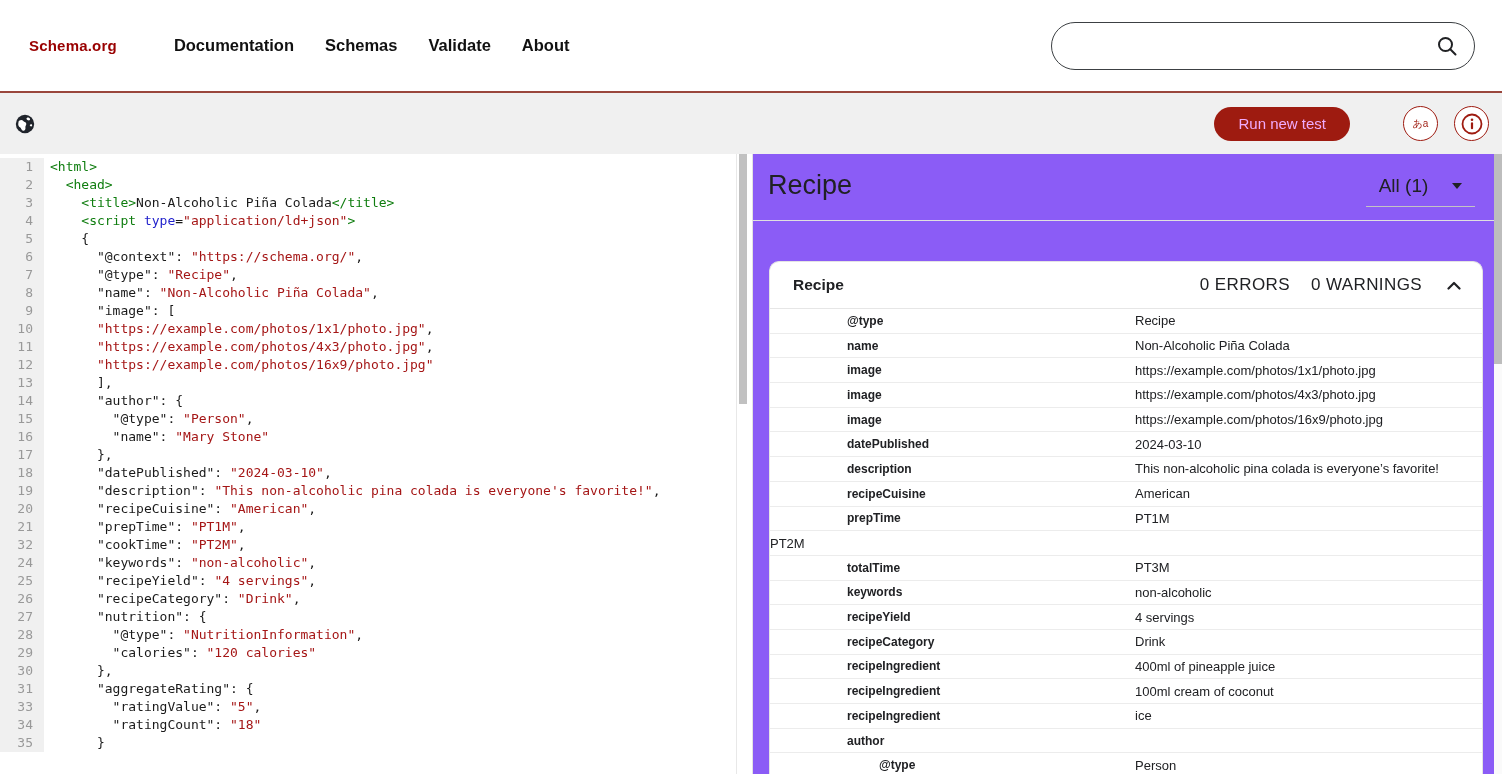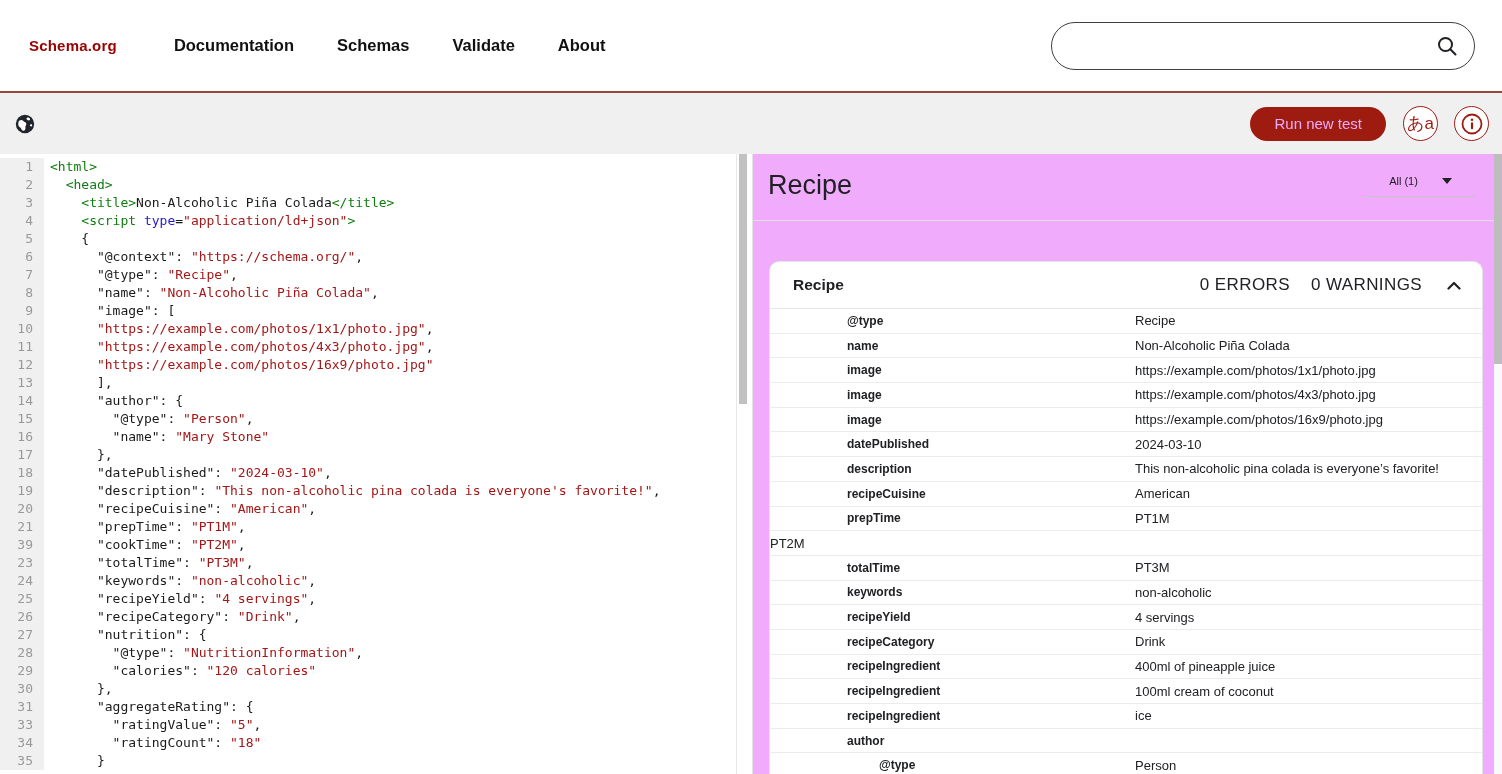--- a/index.html
+++ b/index.html
@@ -4,39 +4,39 @@
 <style>
   * { margin:0; padding:0; box-sizing:border-box; }
   html,body { width:1502px; height:774px; overflow:hidden; background:#fff;
               font-family:"Liberation Sans", sans-serif; color:#202124; }
   #viewport { position:relative; width:1502px; height:774px; overflow:hidden; background:#fff; }
 
   
   .site-header { height:93px; background:#fff; border-bottom:2px solid #9a463c;
                  display:flex; align-items:center; padding:0 27px 0 29px; }
   .logo { font-size:15px; font-weight:700; color:var(--brand-red,#990000); letter-spacing:.2px; cursor:pointer; }
-  .nav { display:flex; gap:43px; margin-left:57px; }
+  .nav { display:flex; gap:31px; margin-left:57px; }
   .nav a { font-size:16.5px; font-weight:700; color:#111; text-decoration:none; cursor:pointer; }
   .search-wrap { margin-left:auto; position:relative; width:424px; height:48px; }
   .search-input { width:100%; height:100%; border:1px solid #3c4043; border-radius:24px;
                   padding:0 52px 0 22px; font-size:15px; outline:none; background:#fff; }
   .search-icon { position:absolute; right:16px; top:12px; width:24px; height:24px; cursor:pointer; }
 
   
   .toolbar { height:61px; background:#f0f0f0; display:flex; align-items:center; padding:0 13px 0 15px; }
   .globe { width:20px; height:20px; }
   .toolbar .spacer { flex:1; }
   .run-btn { height:34px; padding:0 24px; border:none; border-radius:17px;
              background:var(--button-red,#9e1b10); color:#f0abfc; font-size:15px; font-weight:500;
              font-family:inherit; cursor:pointer; margin-right:17px; }
   .round-btn { width:35px; height:35px; border-radius:50%; background:#fff;
                border:1.5px solid var(--button-red,#9e1b10); color:var(--button-red,#9e1b10);
                display:flex; align-items:center; justify-content:center; cursor:pointer;
                font-family:inherit; margin-left:0; }
-  .lang-btn { font-size:17px; line-height:1; margin-right:16px; }
+  .lang-btn { font-size:10px; line-height:1; margin-right:16px;margin-left:36px; }
   .info-btn svg { display:block; }
 
   
   .main { display:flex; height:620px; position:relative; }
 
   
   .code-panel { width:752px; position:relative; background:#fff; overflow:hidden; cursor:text; }
   .code-scroll { position:absolute; top:0; right:4px; width:12px; height:100%;
                  border-left:1px solid #e8e8e8; background:#fff; }
   .code-thumb { position:absolute; top:0; left:2px; width:8px; height:250px; background:#c1c1c1; }
@@ -44,27 +44,27 @@
   .cl { display:flex; white-space:pre; }
   .gut { flex:0 0 44px; text-align:right; padding-right:11px; color:#999; background:#f0f0f0;
          user-select:none; }
   .src { padding-left:6px; }
   .tk-p { color:#1a1a1a; }
   .tk-t { color:var(--code-green,#0f7d0f); }
   .tk-a { color:var(--code-blue,#2222cc); }
   .tk-s { color:var(--code-red,#a51616); }
 
   
-  .results { flex:1; background:#f0abfc; border-left:1px solid #e3e3e3; position:relative; overflow:hidden; }
+  .results { flex:1; background:#8b5cf6; border-left:1px solid #e3e3e3; position:relative; overflow:hidden; }
   .results-head { height:67px; border-bottom:1px solid #e0e0e0; position:relative; }
   .results-title { font-size:27px; font-weight:400; color:#202124; padding:16px 0 0 15px; }
   .type-filter { position:absolute; right:27px; top:21px; width:109px; padding-bottom:9px;
                  border-bottom:1px solid #c4c4c4; display:flex; align-items:center;
                  justify-content:center; gap:24px; cursor:pointer; }
-  .type-filter .lbl { font-size:11px; color:#202124; }
+  .type-filter .lbl { font-size:19px; color:#202124; }
   .dd-arrow { width:0; height:0; border-left:5px solid transparent; border-right:5px solid transparent;
               border-top:6px solid #202124; }
 
   .card { margin:40px 19px 0 16px; background:#fff; border:1px solid #e4e4e4;
           border-radius:10px 10px 0 0; border-bottom:none; }
   .card-head { height:47px; display:flex; align-items:center; padding:0 21px 0 23px;
                border-bottom:1px solid #e6e6e6; }
   .card-title { font-size:15.5px; font-weight:700; }
   .card-head .spacer { flex:1; }
   .counter { font-size:17px; font-weight:500; letter-spacing:.4px; color:#202124;text-align:center; }
@@ -139,22 +139,21 @@
           <div class="cl"><span class="gut">12</span><span class="src"><span class="tk-p">      </span><span class="tk-s">"https://example.com/photos/16x9/photo.jpg"</span></span></div>
           <div class="cl"><span class="gut">13</span><span class="src"><span class="tk-p">      ],</span></span></div>
           <div class="cl"><span class="gut">14</span><span class="src"><span class="tk-p">      "author": {</span></span></div>
           <div class="cl"><span class="gut">15</span><span class="src"><span class="tk-p">        "@type": </span><span class="tk-s">"Person"</span><span class="tk-p">,</span></span></div>
           <div class="cl"><span class="gut">16</span><span class="src"><span class="tk-p">        "name": </span><span class="tk-s">"Mary Stone"</span></span></div>
           <div class="cl"><span class="gut">17</span><span class="src"><span class="tk-p">      },</span></span></div>
           <div class="cl"><span class="gut">18</span><span class="src"><span class="tk-p">      "datePublished": </span><span class="tk-s">"2024-03-10"</span><span class="tk-p">,</span></span></div>
           <div class="cl"><span class="gut">19</span><span class="src"><span class="tk-p">      "description": </span><span class="tk-s">"This non-alcoholic pina colada is everyone's favorite!"</span><span class="tk-p">,</span></span></div>
           <div class="cl"><span class="gut">20</span><span class="src"><span class="tk-p">      "recipeCuisine": </span><span class="tk-s">"American"</span><span class="tk-p">,</span></span></div>
           <div class="cl"><span class="gut">21</span><span class="src"><span class="tk-p">      "prepTime": </span><span class="tk-s">"PT1M"</span><span class="tk-p">,</span></span></div>
-          <div class="cl"><span class="gut">39</span><span class="src"><span class="tk-p">      "cookTime": </span><span class="tk-s">"PT2M"</span><span class="tk-p">,</span></span></div>
-          <div class="cl"><span class="gut">23</span><span class="src"><span class="tk-p">      "totalTime": </span><span class="tk-s">"PT3M"</span><span class="tk-p">,</span></span></div>
+          <div class="cl"><span class="gut">32</span><span class="src"><span class="tk-p">      "cookTime": </span><span class="tk-s">"PT2M"</span><span class="tk-p">,</span></span></div>
           <div class="cl"><span class="gut">24</span><span class="src"><span class="tk-p">      "keywords": </span><span class="tk-s">"non-alcoholic"</span><span class="tk-p">,</span></span></div>
           <div class="cl"><span class="gut">25</span><span class="src"><span class="tk-p">      "recipeYield": </span><span class="tk-s">"4 servings"</span><span class="tk-p">,</span></span></div>
           <div class="cl"><span class="gut">26</span><span class="src"><span class="tk-p">      "recipeCategory": </span><span class="tk-s">"Drink"</span><span class="tk-p">,</span></span></div>
           <div class="cl"><span class="gut">27</span><span class="src"><span class="tk-p">      "nutrition": {</span></span></div>
           <div class="cl"><span class="gut">28</span><span class="src"><span class="tk-p">        "@type": </span><span class="tk-s">"NutritionInformation"</span><span class="tk-p">,</span></span></div>
           <div class="cl"><span class="gut">29</span><span class="src"><span class="tk-p">        "calories": </span><span class="tk-s">"120 calories"</span></span></div>
           <div class="cl"><span class="gut">30</span><span class="src"><span class="tk-p">      },</span></span></div>
           <div class="cl"><span class="gut">31</span><span class="src"><span class="tk-p">      "aggregateRating": {</span></span></div>
           <div class="cl"><span class="gut">33</span><span class="src"><span class="tk-p">        "ratingValue": </span><span class="tk-s">"5"</span><span class="tk-p">,</span></span></div>
           <div class="cl"><span class="gut">34</span><span class="src"><span class="tk-p">        "ratingCount": </span><span class="tk-s">"18"</span></span></div>

